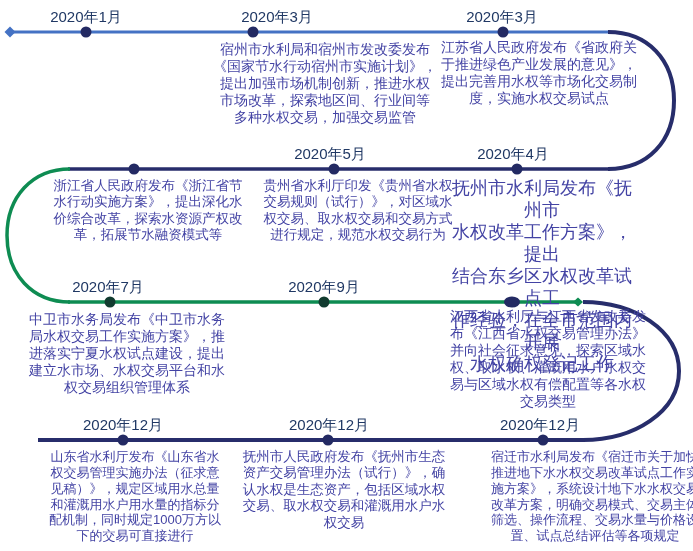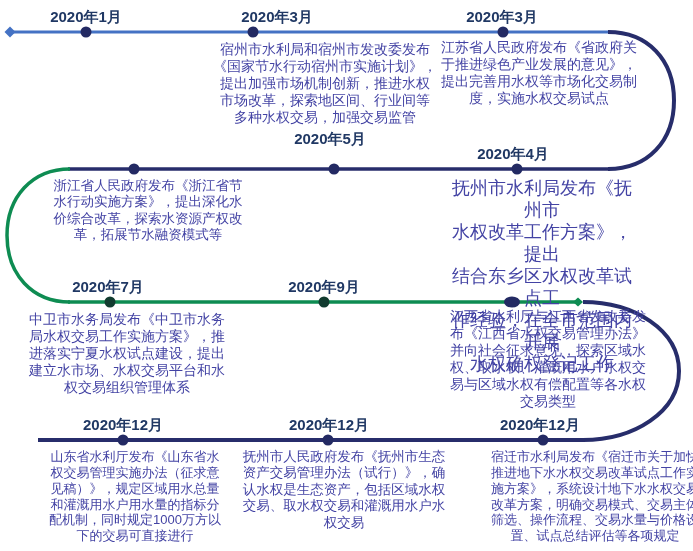--- a/index.html
+++ b/index.html
@@ -7,21 +7,21 @@
     position:relative;
     width:693px;height:551px;
     background:#ffffff;
     overflow:hidden;
     font-family:"Liberation Sans","DejaVu Sans",sans-serif;
   }
   #timeline-svg{position:absolute;left:0;top:0;}
   .date{
     position:absolute;
     text-align:center;
-    font-weight:bold;
+    font-weight:normal;
     font-size:15px;
     color:#203864;
     white-space:nowrap;
   }
   .desc{
     position:absolute;
     text-align:center;
     font-size:13.5px;
     line-height:1.22;
     color:#4343A4;
@@ -78,21 +78,25 @@
   <div class="desc" style="left:436px;top:39px;width:206px;font-size:14px">江苏省人民政府发布《省政府关
 于推进绿色产业发展的意见》，
 提出完善用水权等市场化交易制
 度，实施水权交易试点</div>
 
   <div class="desc" style="left:48px;top:178px;width:200px;font-size:13.5px">浙江省人民政府发布《浙江省节
 水行动实施方案》，提出深化水
 价综合改革，探索水资源产权改
 革，拓展节水融资模式等</div>
 
-  <div class="date" style="left:260px;top:130px;width:140px">2020年5月</div>
+  <div class="date" style="left:260px;top:145px;width:140px">2020年5月</div>
+  <div class="desc" style="left:256px;top:178px;width:204px;font-size:13.5px">贵州省水利厅印发《贵州省水权
+交易规则（试行）》，对区域水
+权交易、取水权交易和交易方式
+进行规定，规范水权交易行为</div>
 
   <div class="date" style="left:443px;top:145px;width:140px">2020年4月</div>
   <div class="desc" style="left:450px;top:178px;width:184px;font-size:18px">抚州市水利局发布《抚州市
 水权改革工作方案》，提出
 结合东乡区水权改革试点工
 作经验，在全市范围内开展
 水权确权登记工作</div>
 
   <div class="date" style="left:38px;top:278px;width:140px">2020年7月</div>
   <div class="desc" style="left:18px;top:311px;width:218px;font-size:14px">中卫市水务局发布《中卫市水务

